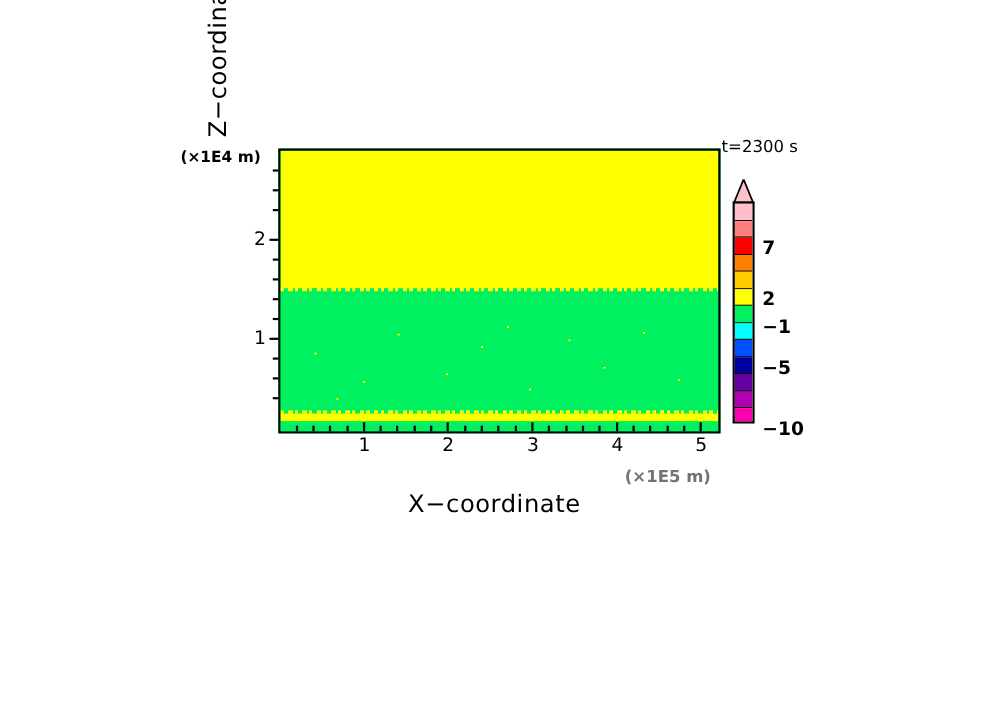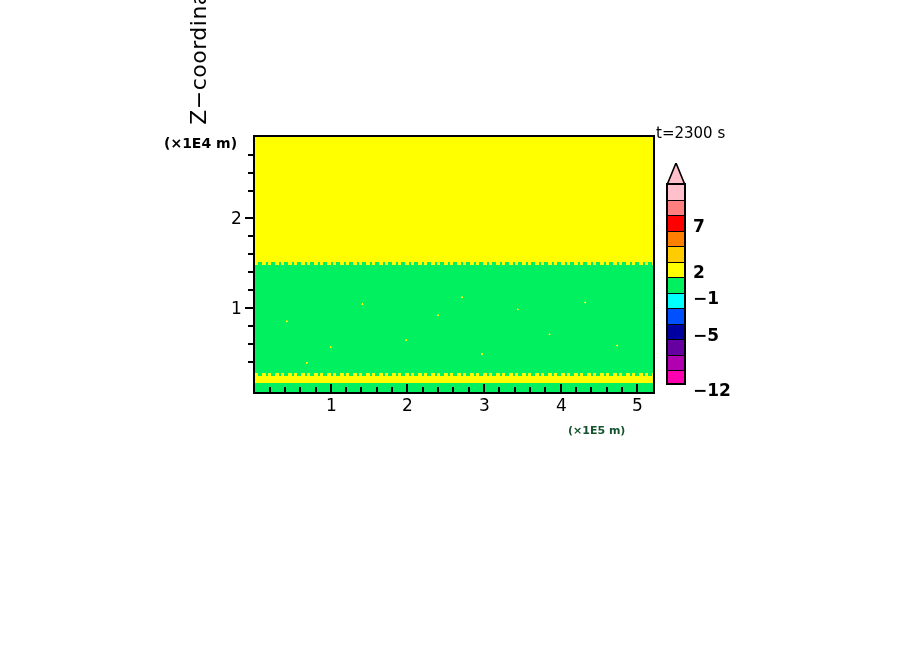--- a/index.html
+++ b/index.html
@@ -116,23 +116,23 @@
     left: 371px;
     font-size: 22px;
     letter-spacing: 0.5px;
     color: #000000;
     white-space: nowrap;
   }
   #x-unit {
     position: absolute;
     left: 568px;
     top: 424px;
-    font-size: 11px;
+    font-size: 15px;
     font-weight: bold;
-    color: #14532d;
+    color: #737373;
     white-space: nowrap;
   }
   #ylabel {
     position: absolute;
     left: 186px;
     top: 168px;
     width: 200px;
     font-size: 22px;
     letter-spacing: 0.5px;
     color: #000000;
@@ -253,20 +253,21 @@
   <div class="tick tick-y" style="left:248px; top:271px; width:5px;"></div>
   <div class="tick tick-y" style="left:248px; top:289px; width:5px;"></div>
   <div class="tick tick-y" style="left:248px; top:325px; width:5px;"></div>
   <div class="tick tick-y" style="left:248px; top:343px; width:5px;"></div>
   <div class="tick tick-y" style="left:248px; top:361px; width:5px;"></div>
 
   <div class="ticklabel" style="left:231px; top:208px;">2</div>
   <div class="ticklabel" style="left:231px; top:298px;">1</div>
 
   <div id="x-unit">(×1E5 m)</div>
+  <div id="xlabel">X−coordinate</div>
   <div id="ylabel">Z−coordinate</div>
 
   <svg id="cb-arrow" viewBox="0 0 20 22">
     <polygon points="10,0 19,22 1,22" fill="#ffc0cb" stroke="#000000" stroke-width="1.6"></polygon>
   </svg>
 
   <div id="colorbar">
     <div class="cb-band" style="top:0px;   height:15.5px; background:#ffc0cb;"></div>
     <div class="cb-band" style="top:15.5px;height:15.5px; background:#ff7f7f;"></div>
     <div class="cb-band" style="top:31px;  height:15.5px; background:#ff0000;"></div>
@@ -279,15 +280,15 @@
     <div class="cb-band" style="top:139.5px;height:15.5px;background:#0000a0;"></div>
     <div class="cb-band" style="top:155px; height:15.5px; background:#6600a0;"></div>
     <div class="cb-band" style="top:170.5px;height:15.5px;background:#b000b0;"></div>
     <div class="cb-band" style="top:186px; height:16px;   background:#ff00b0; border-bottom:none;"></div>
   </div>
 
   <div class="cb-tick-label" style="top:216px;">7</div>
   <div class="cb-tick-label" style="top:262px;">2</div>
   <div class="cb-tick-label" style="top:288px;">−1</div>
   <div class="cb-tick-label" style="top:325px;">−5</div>
-  <div class="cb-tick-label" style="top:380px;">−12</div>
+  <div class="cb-tick-label" style="top:380px;">−10</div>
 
 </div>
 
 </body></html>

